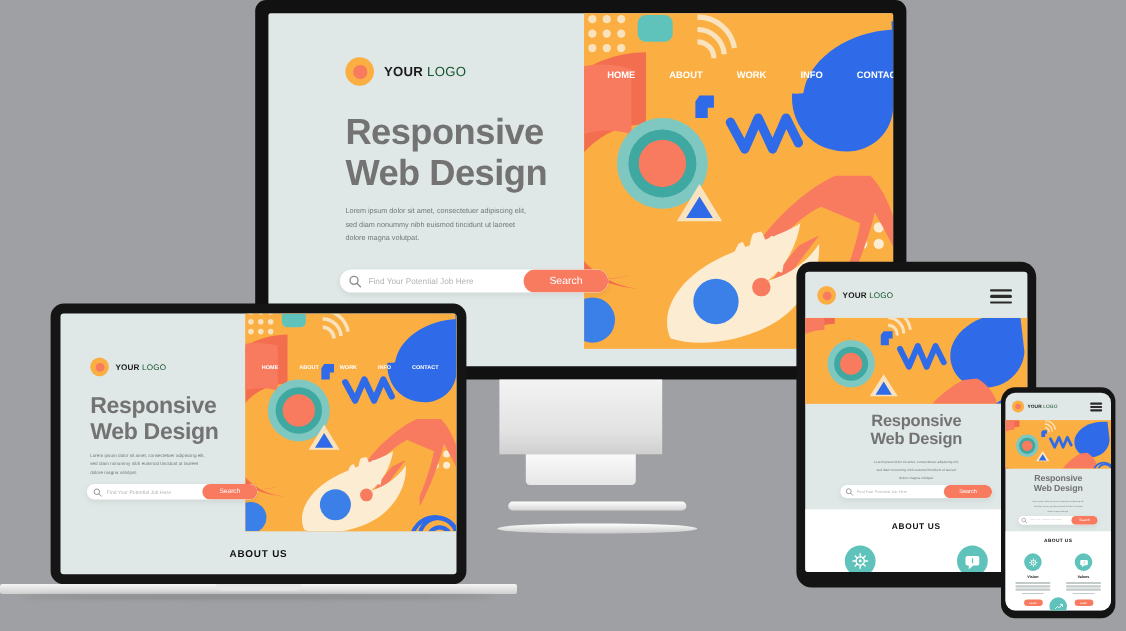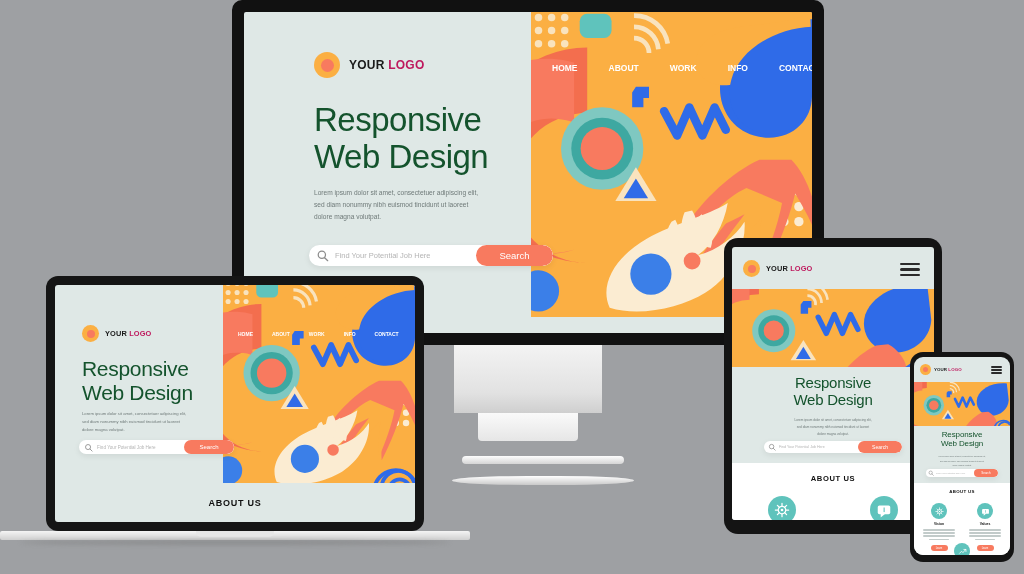--- a/index.html
+++ b/index.html
@@ -14,26 +14,26 @@
   
   .page { position: absolute; inset: 0; background: #DFE8E6; overflow: hidden; }
   .art { position: absolute; background: #FBAF43; overflow: hidden; }
 
   
   .logo { display: flex; align-items: center; position: absolute; z-index: 6; }
   .logo-dot { border-radius: 50%; background: #FBAF43; display: flex; align-items: center; justify-content: center; flex: none; }
   .logo-dot i { display:block; border-radius: 50%; background: #F87A5F; }
   .logo-text { white-space: nowrap; color: #1a1a1a; letter-spacing: .02em; }
   .logo-text b { font-weight: 700; }
-  .logo-text span { font-weight: 700; color: #be185d; }
+  .logo-text span { font-weight: 400; color: #14532d; }
 
   .nav { position: absolute; display: flex; z-index: 6; color: #fff; }
   .nav span { white-space: nowrap; font-weight: 600; }
 
-  .headline { position: absolute; z-index: 6; color: #14532d; font-weight: 400; line-height: 1.12; letter-spacing: -0.015em; }
+  .headline { position: absolute; z-index: 6; color: #737373; font-weight: 700; line-height: 1.12; letter-spacing: -0.015em; }
   .para { position: absolute; z-index: 6; color: #6f7a79; line-height: 1.85; }
   .searchbar { position: absolute; z-index: 7; display: flex; align-items: center; background: #fff; border-radius: 99px; box-shadow: 0 2px 6px rgba(0,0,0,.08); overflow: hidden; }
   .searchbar .mag { flex: none; display: flex; align-items: center; justify-content: center; color: #8c8c8c; }
   .searchbar .ph { flex: 1; color: #b4b4b4; white-space: nowrap; overflow: hidden; }
   .searchbar .btn { flex: none; background: #F87A5F; color: #fff; display: flex; align-items: center; justify-content: center; height: 100%; border-radius: 99px; }
 
   .aboutus { position: absolute; z-index: 6; width: 100%; text-align: center; font-weight: 700; color: #111; letter-spacing: .08em; }
   .feature-ic { border-radius: 50%; background: #5FC3BC; display: flex; align-items: center; justify-content: center; margin: 0 auto; }
   .feature-lb { text-align: center; font-weight: 700; color: #111; }
   .hamb { position: absolute; z-index: 7; display: flex; flex-direction: column; justify-content: space-between; }

